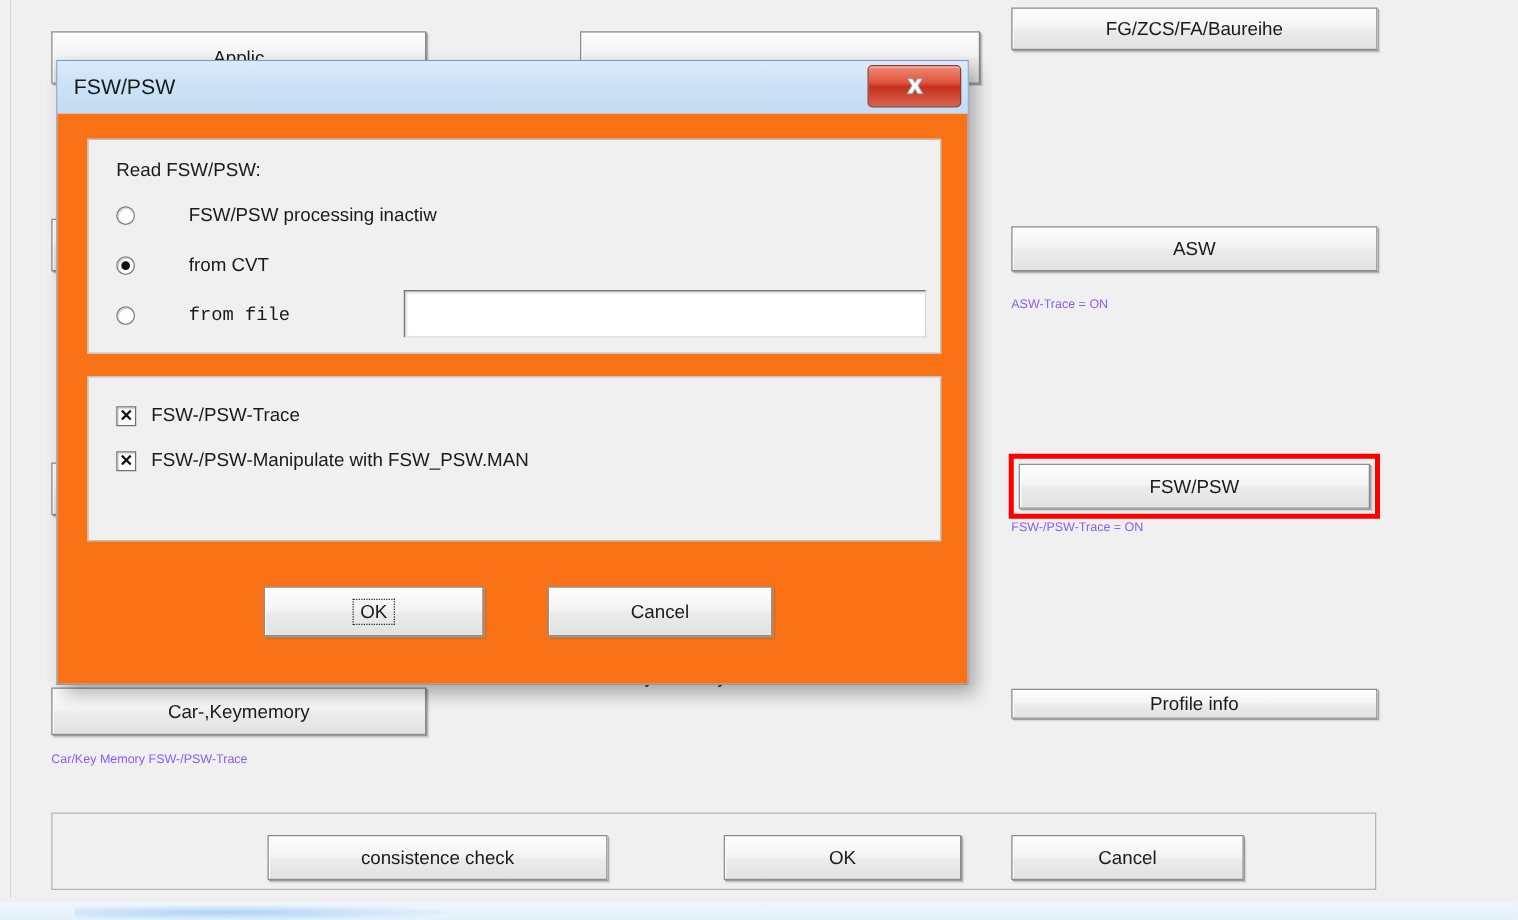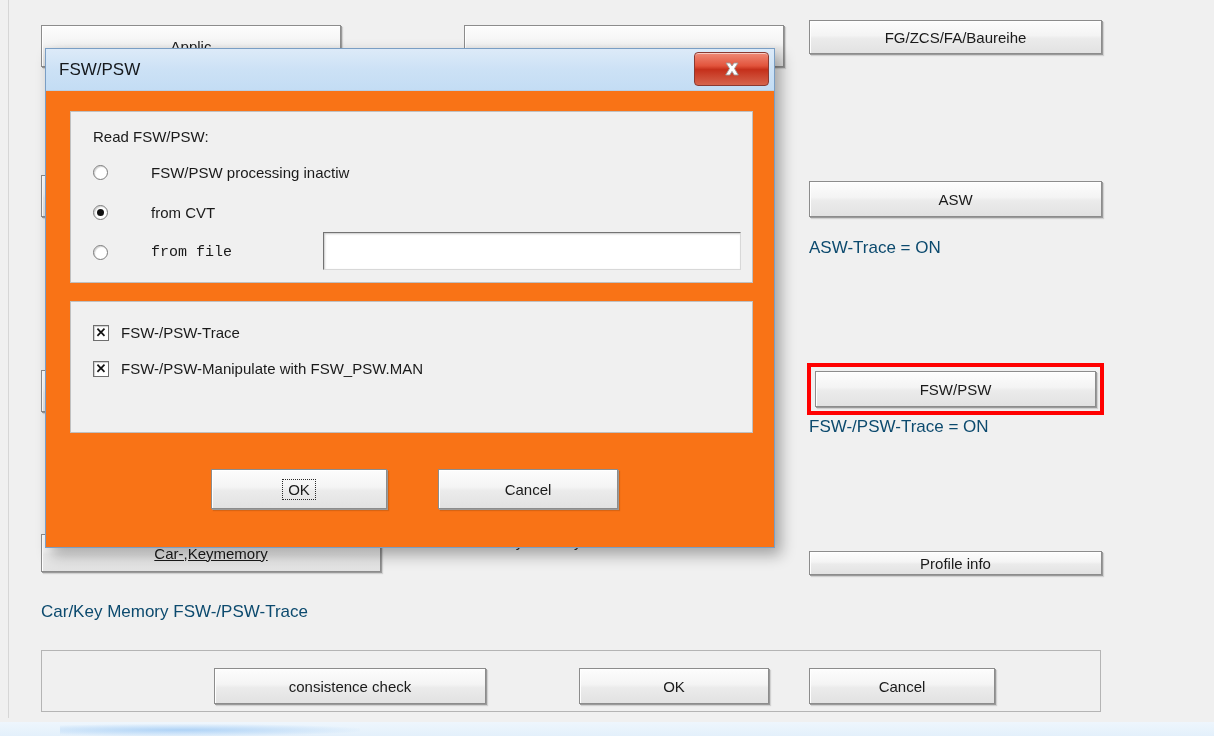--- a/index.html
+++ b/index.html
@@ -47,41 +47,41 @@
     justify-content: center;
     box-sizing: border-box;
     text-align: center;
     white-space: nowrap;
     cursor: default;
     user-select: none;
   }
 
   .static-label {
     position: absolute;
-    font-size: 17px;
-    color: #0c4a6e;
+    font-size: 10px;
+    color: #8b5cf6;
     white-space: nowrap;
     user-select: none;
   }
 
   
-  #btn-fg-zcs       { position:absolute; left:800px; top:20px;  width:293px; height:34px; }
+  #btn-fg-zcs       { position:absolute; left:800px; top:6px;  width:293px; height:34px; }
   #btn-asw          { position:absolute; left:800px; top:181px; width:293px; height:36px; }
   #lbl-asw-trace    { left:800px; top:238px; }
   #btn-fswpsw       { position:absolute; left:806px; top:371px; width:281px; height:36px; }
   #hl-fswpsw        { position:absolute; left:798px; top:363px; width:297px; height:52px;
                       border:4px solid #ff0000; box-sizing:border-box; }
   #lbl-fsw-trace    { left:800px; top:417px; }
   #btn-profile      { position:absolute; left:800px; top:551px; width:293px; height:24px; }
 
   
   #btn-applic       { position:absolute; left:32px; top:25px;  width:300px; height:42px; }
   #btn-stub-1       { position:absolute; left:32px; top:175px; width:300px; height:42px; }
   #btn-stub-2       { position:absolute; left:32px; top:370px; width:300px; height:42px; }
-  #btn-carkey       { position:absolute; left:32px; top:534px; width:340px; height:38px;text-decoration:underline; }
+  #btn-carkey       { position:absolute; left:32px; top:550px; width:300px; height:38px; }
   #lbl-carkey       { left:32px; top:602px; }
 
   
   #bg-mid-box       { position:absolute; left:455px; top:25px; width:320px; height:42px; }
   #bg-green-1       { position:absolute; left:430px; top:70px; width:56px; height:18px;
                       background:#22aa44; border-radius:2px; }
   #bg-green-2       { position:absolute; left:650px; top:74px; width:60px; height:16px;
                       background:#22aa44; border-radius:2px; }
   #bg-hidden-text   { position:absolute; left:460px; top:533px; width:300px; height:18px;
                       color:#2b2b2b; font-size:15px; overflow:hidden; white-space:nowrap; }

